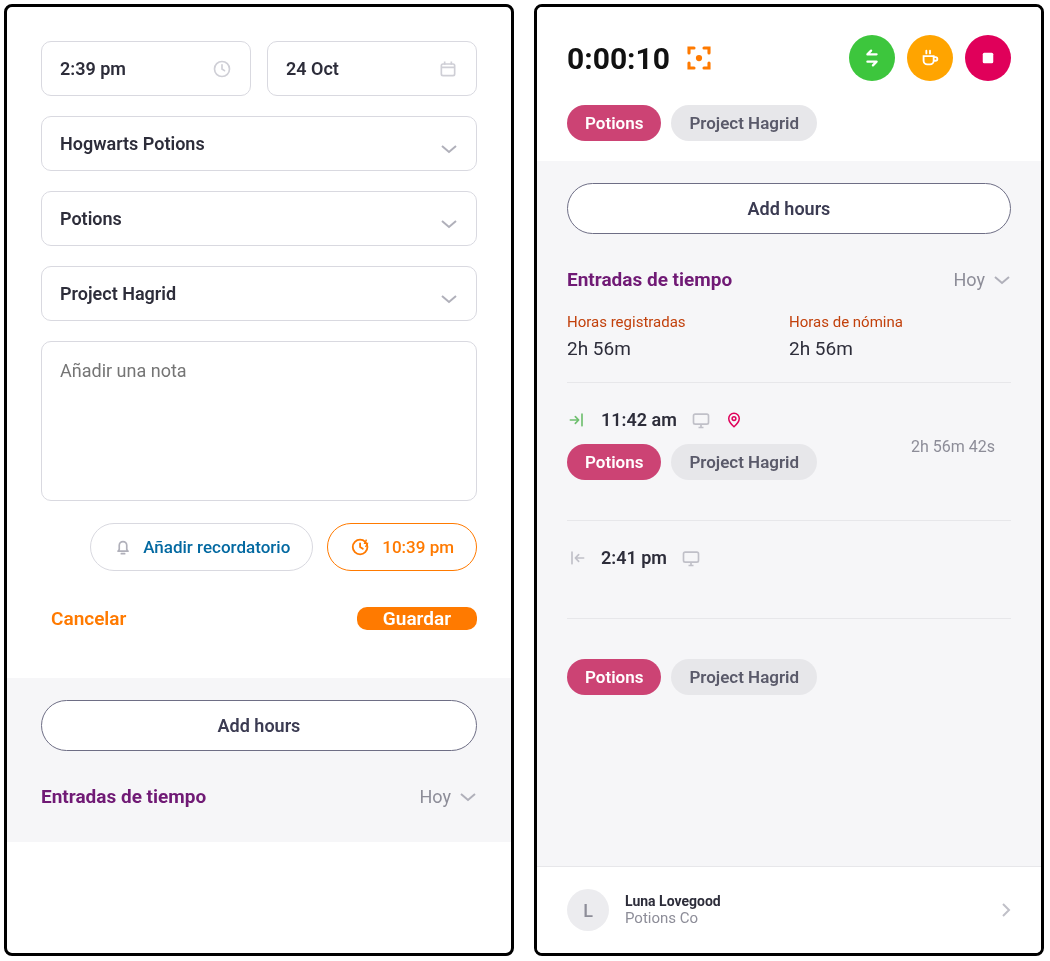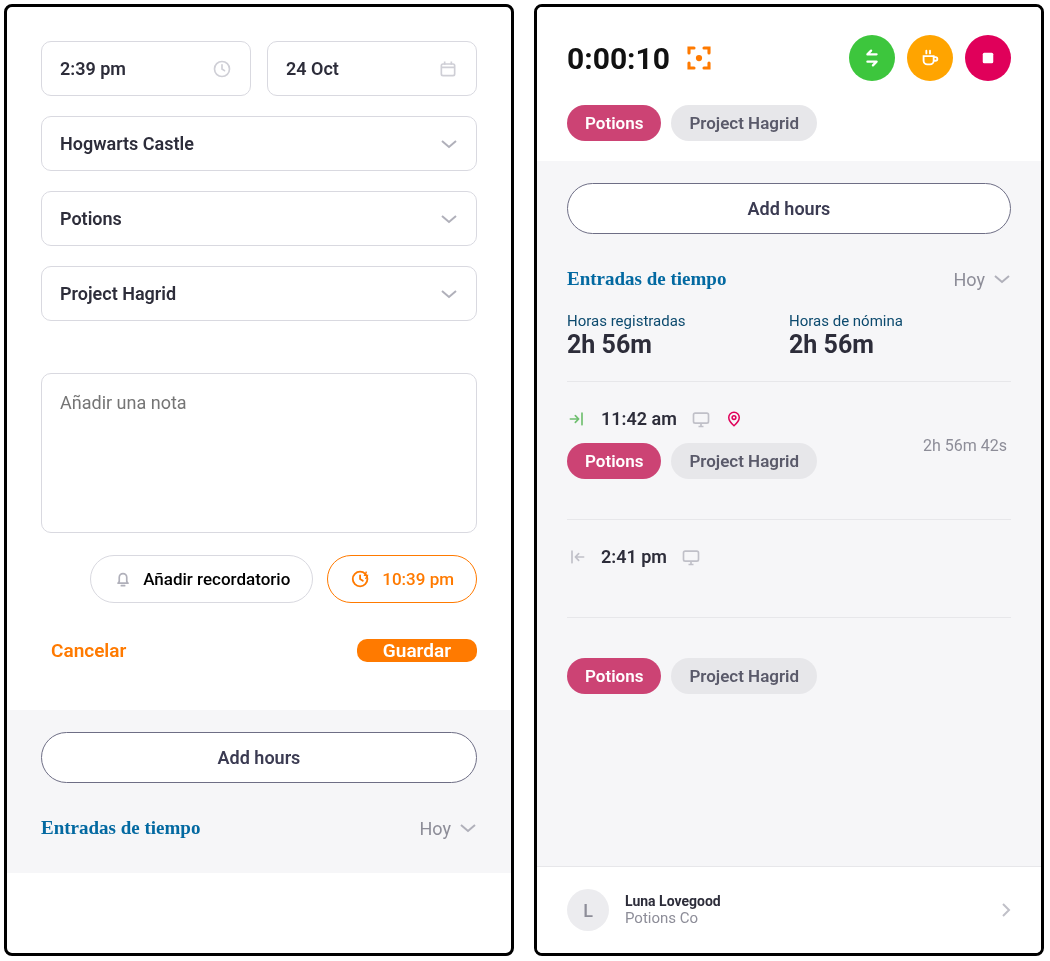--- a/index.html
+++ b/index.html
@@ -3,63 +3,63 @@
 <meta charset="utf-8">
 <style>
   * { box-sizing: border-box; margin: 0; padding: 0; font-family: -apple-system, BlinkMacSystemFont, "Segoe UI", Roboto, sans-serif; }
   body { background: #fff; display: flex; gap: 20px; padding: 4px; }
   .panel { border: 3px solid #000; border-radius: 8px; overflow: hidden; display: flex; flex-direction: column; }
   .left-panel { width: 510px; height: 952px; background: #fff; padding: 34px; }
   .right-panel { width: 510px; height: 952px; background: #fff; }
 
   
   .row-2 { display: flex; gap: 16px; margin-bottom: 20px; }
-  .field { border: 1px solid #d9d9e0; border-radius: 10px; padding: 16px 18px; display: flex; align-items: center; justify-content: space-between; font-size: 18px; color: #2d2d3a; font-weight: 600; cursor: pointer; }
+  .field { border: 1px solid #d9d9e0; border-radius: 10px; padding: 16px 18px; display: flex; align-items: flex-end; justify-content: space-between; font-size: 18px; color: #2d2d3a; font-weight: 600; cursor: pointer; }
   .field.half { flex: 1; }
   .field.full { width: 100%; margin-bottom: 20px; }
   .field .icon { color: #b0b0ba; }
   .chev { width: 18px; height: 10px; }
   .chev path { stroke: #b0b0ba; stroke-width: 2; fill: none; }
-  .note-box { border: 1px solid #d9d9e0; border-radius: 10px; padding: 18px; height: 160px; width: 100%; font-size: 18px; color: #a8a8b3; resize: none; outline: none; font-family: inherit; margin-bottom: 22px; margin-top: 32px; }
+  .note-box { border: 1px solid #d9d9e0; border-radius: 10px; padding: 18px; height: 160px; width: 100%; font-size: 18px; color: #a8a8b3; resize: none; outline: none; font-family: inherit; margin-bottom: 22px; }
   .pill-row { display: flex; gap: 14px; justify-content: flex-end; margin-bottom: 28px; }
-  .pill { border: 1.5px solid #d9d9e0; border-radius: 28px; padding: 12px 22px; display: flex; align-items: center; gap: 10px; font-size: 17px; color: #000000; cursor: pointer; font-weight: 500; }
+  .pill { border: 1.5px solid #d9d9e0; border-radius: 28px; padding: 12px 22px; display: flex; align-items: center; gap: 10px; font-size: 17px; color: #0369a1; cursor: pointer; font-weight: 500; }
   .pill.active { border-color: #ff7a00; color: #ff7a00; }
   .action-row { display: flex; justify-content: space-between; align-items: center; margin-bottom: 40px; gap: 40px; }
   .btn-cancel { color: #ff7a00; font-size: 19px; font-weight: 600; background: none; border: none; cursor: pointer; padding: 8px 10px; }
   .btn-save { background: #ff7a00; color: #fff; font-size: 19px; font-weight: 600; border: none; border-radius: 10px; padding: 0 26px; cursor: pointer; }
   .lower-gray { background: #f6f6f8; margin: 0 -34px -34px -34px; padding: 22px 34px 34px; }
   .addhours-btn { width: 100%; border: 1.5px solid #6e6e85; border-radius: 28px; padding: 14px 0; text-align: center; color: #3b3b52; font-size: 18px; font-weight: 600; background: #fff; cursor: pointer; margin-bottom: 34px; }
   .section-hdr { display: flex; justify-content: space-between; align-items: center; }
-  .section-title { font-size: 19px; font-weight: 700; color: #0369a1; font-family: Liberation Serif, serif; }
+  .section-title { font-size: 19px; font-weight: 700; color: #701a75; }
   .section-filter { display: flex; align-items: center; gap: 8px; color: #8d8d98; font-size: 18px; cursor: pointer; }
 
   
   .r-top { padding: 28px 30px 20px; background: #fff; }
   .r-timer-row { display: flex; justify-content: space-between; align-items: center; margin-bottom: 24px; }
   .r-timer-left { display: flex; align-items: center; gap: 14px; }
   .timer-val { font-size: 30px; font-weight: 700; color: #111; }
   .circ-row { display: flex; gap: 12px; }
   .circ { width: 46px; height: 46px; border-radius: 50%; display: flex; align-items: center; justify-content: center; cursor: pointer; }
   .circ.green { background: #3dc63d; }
   .circ.orange { background: #ffa400; }
   .circ.pink { background: #e0005a; }
   .tag-row { display: flex; gap: 10px; }
   .tag { border-radius: 20px; padding: 8px 18px; font-size: 17px; font-weight: 600; }
   .tag.pink { background: #cc4374; color: #fff; }
   .tag.gray { background: #e7e7ea; color: #5a5a6a; }
   .r-gray { background: #f6f6f8; padding: 22px 30px 0; flex: 1; overflow: auto; }
   .stats-row { display: flex; justify-content: space-between; padding: 22px 0 0; }
   .stat { flex: 1; }
-  .stat-lbl { font-size: 15px; color: #0c4a6e; }
-  .stat-val { font-size: 25px; font-weight: 700; color: #2d2d3a; }
+  .stat-lbl { font-size: 15px; color: #c2410c; margin-bottom: 6px; }
+  .stat-val { font-size: 19px; font-weight: 400; color: #2d2d3a; }
   .divider { height: 1px; background: #e7e7ea; margin: 22px 0; }
   .entry { padding: 4px 0 18px; }
   .entry-line1 { display: flex; align-items: center; gap: 14px; position: relative; margin-bottom: 10px; }
   .entry-time { font-size: 18px; font-weight: 600; color: #2d2d3a; }
-  .entry-dur { position: absolute; right: 4px; top: 28px; font-size: 16px; color: #8d8d98; }
+  .entry-dur { position: absolute; right: 16px; top: 28px; font-size: 16px; color: #8d8d98; }
   .mini-icon { display: inline-flex; align-items: center; justify-content: center; }
   .footer { border-top: 1px solid #e7e7ea; padding: 22px 30px; display: flex; align-items: center; gap: 16px; background: #fff; cursor: pointer; }
   .avatar { width: 42px; height: 42px; border-radius: 50%; background: #ececef; color: #8d8d98; display: flex; align-items: center; justify-content: center; font-size: 18px; font-weight: 500; }
   .user-name { font-size: 14px; font-weight: 700; color: #2d2d3a; }
   .user-org { font-size: 15px; color: #8d8d98; }
   .footer-chev { margin-left: auto; color: #c0c0c8; }
 </style>
 </head>
 <body>
 
@@ -79,21 +79,21 @@
       <span class="icon mini-icon">
         <svg width="20" height="20" viewBox="0 0 24 24">
             <rect x="4" y="6" width="16" height="14" rx="2" fill="none" stroke="#cfcfd6" stroke-width="2"></rect>
             <path d="M4 10h16M8 3v4M16 3v4" stroke="#cfcfd6" stroke-width="2"></path>
           </svg>
       </span>
     </div>
   </div>
 
   <div class="field full">
-    <span>Hogwarts Castle</span>
+    <span>Hogwarts Potions</span>
     <svg class="chev" viewBox="0 0 18 10">
         <path d="M2 2l7 6 7-6"></path>
       </svg>
   </div>
 
   <div class="field full">
     <span>Potions</span>
     <svg class="chev" viewBox="0 0 18 10">
         <path d="M2 2l7 6 7-6"></path>
       </svg>

